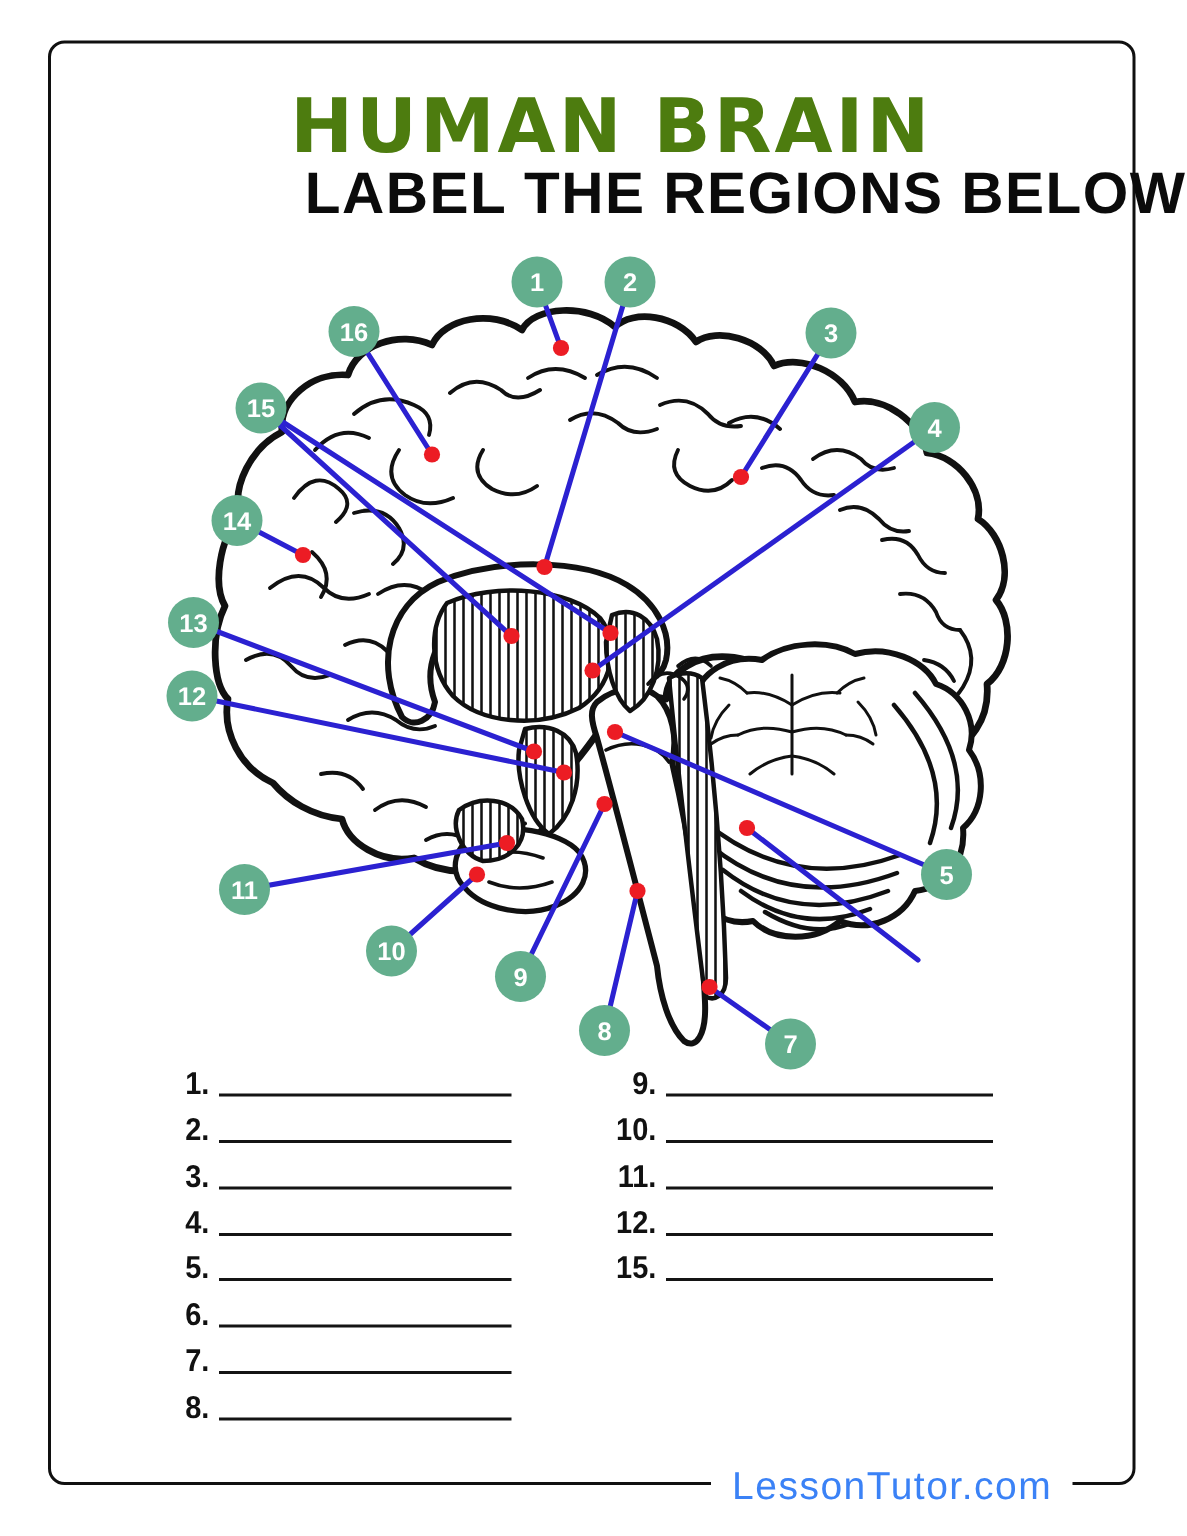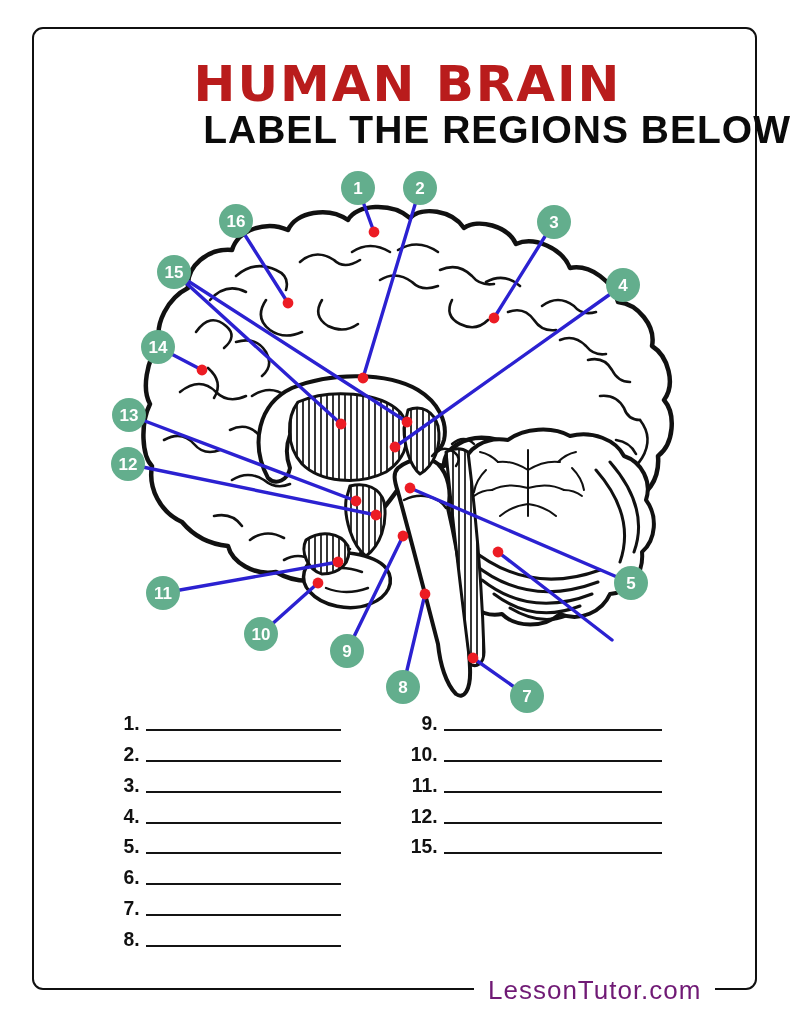--- a/index.html
+++ b/index.html
@@ -2,34 +2,34 @@
 <html><head>
 <meta charset="utf-8">
 <style>
   html,body{margin:0;padding:0;background:#ffffff;}
   .page{position:relative;width:791px;height:1024px;background:#ffffff;overflow:hidden;
         font-family:"Liberation Sans",sans-serif;color:#111;}
   .border-frame{position:absolute;left:32px;top:27px;width:721px;height:959px;
         border:2.5px solid #101010;border-radius:11px;}
   .title{position:absolute;left:0;right:0;top:58px;text-align:center;
         font-family:"DejaVu Sans",sans-serif;font-weight:bold;font-size:50px;line-height:1.05;
-        letter-spacing:2px;color:#b91c1c;white-space:nowrap;padding-left:24px;}
+        letter-spacing:2px;color:#4d7c0f;white-space:nowrap;padding-left:24px;}
   .subtitle{position:absolute;left:0;right:0;top:110px;text-align:right;
         font-family:"Liberation Sans",sans-serif;font-weight:bold;font-size:39px;line-height:1.05;
         letter-spacing:1px;color:#0b0b0b;white-space:nowrap;}
   svg.diagram{position:absolute;left:0;top:0;width:791px;height:1024px;pointer-events:none;}
   .answers-col{position:absolute;display:flex;flex-direction:column;}
   #answers-left{left:100px;top:702px;width:241px;}
   #answers-right{left:398px;top:702px;width:264px;}
   .ans-row{height:30.9px;display:flex;align-items:flex-end;}
   .ans-num{width:46px;text-align:right;padding-right:7px;box-sizing:border-box;
         font-weight:bold;font-size:21px;line-height:1;transform:scaleX(.92);transform-origin:right bottom;}
   .ans-blank{flex:1;border-bottom:2.6px solid #141414;margin-bottom:2px;height:20px;}
   .brand{position:absolute;left:474px;top:972px;background:#ffffff;padding:0 14px;
-        font-size:26px;line-height:36px;letter-spacing:1px;color:#701a75;white-space:nowrap;}
+        font-size:26px;line-height:36px;letter-spacing:1px;color:#3b82f6;white-space:nowrap;}
 </style>
 </head>
 <body>
 
 <div class="page">
   <div class="border-frame"></div>
 
   <div class="title">HUMAN BRAIN</div>
   <div class="subtitle">LABEL THE REGIONS BELOW</div>
 

